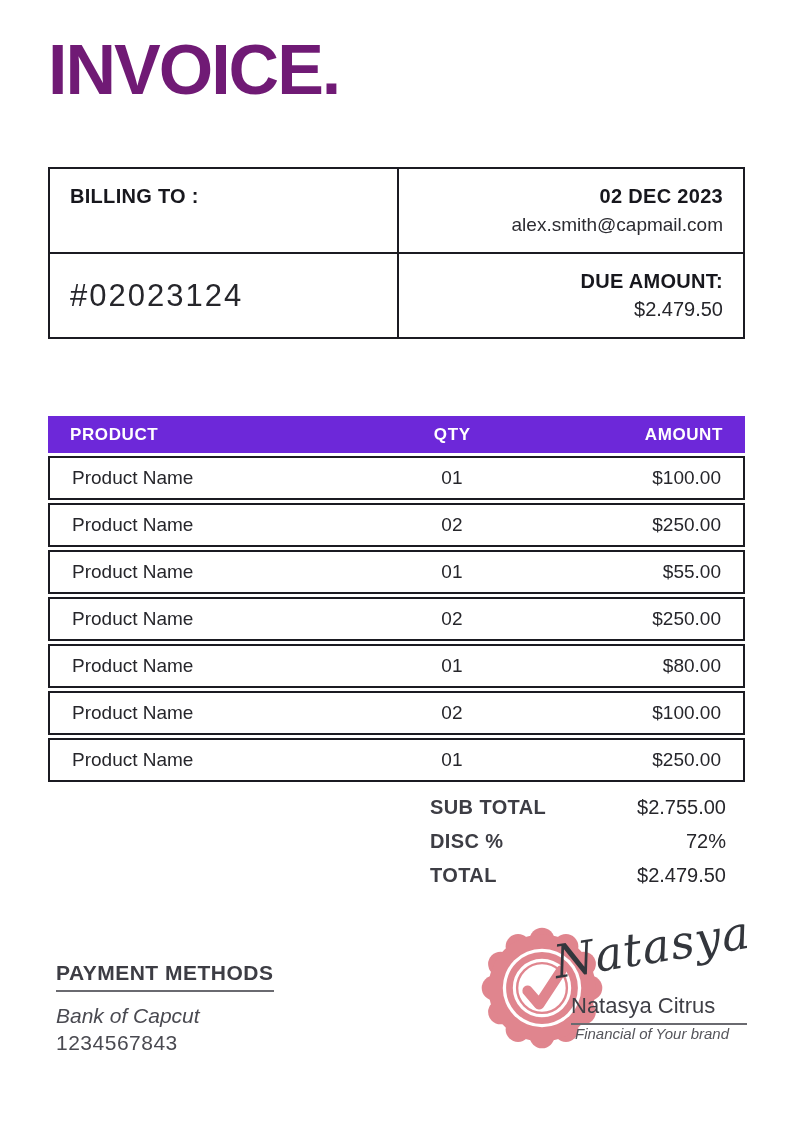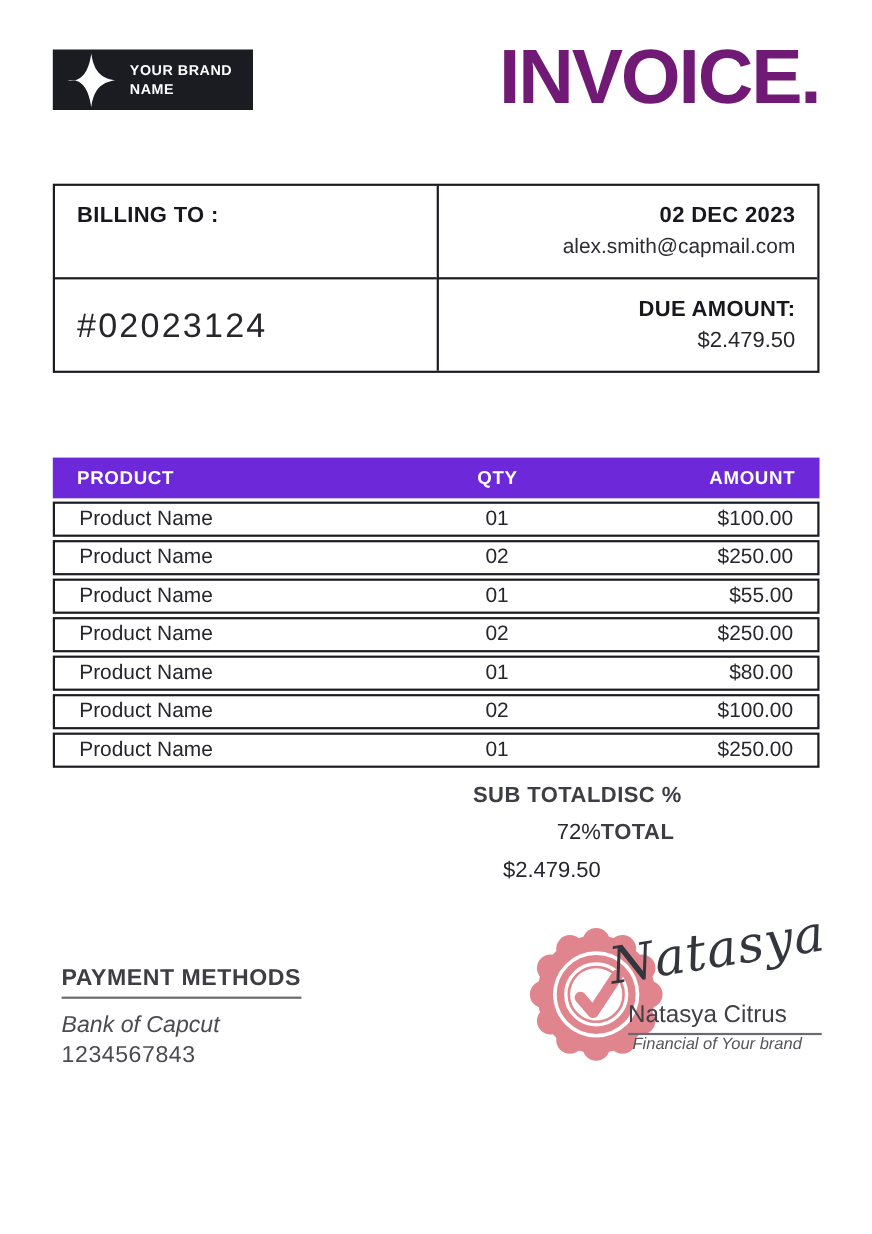--- a/index.html
+++ b/index.html
@@ -49,21 +49,21 @@
   .due-amount { font-size: 20px; margin-top: 5px; color: #26262b; }
 
   
   .products { margin-top: 77px; }
   .thead {
     background: #6d28d9; color: #ffffff; height: 37px;
     display: grid; grid-template-columns: 46% 24% 30%;
     align-items: center; font-weight: bold; font-size: 17px; letter-spacing: 0.6px;
   }
   .trow {
-    border: 2px solid #1b1b22; margin-top: 3px; height: 32px;
+    border: 2px solid #1b1b22; margin-top: 3px; height: 44px;
     display: grid; grid-template-columns: 46% 24% 30%;
     align-items: center; font-size: 19px; color: #26262b;
   }
   .c-product { padding-left: 22px; text-align: left; }
   .c-qty { text-align: center; }
   .c-amount { padding-right: 22px; text-align: right; }
 
   
   .totals {
     margin-top: 14px; margin-left: auto; margin-right: 19px;
@@ -107,31 +107,20 @@
   .footer-brand { font-weight: bold; font-size: 17px; color: #26262c; letter-spacing: 0.4px; }
   .footer-address { font-size: 17px; color: #2c2c32; margin-top: 4px; }
   .footer-site { font-size: 17px; color: #2c2c32; margin-top: 3px; }
 </style>
 </head>
 <body>
 
 <div class="page">
 
   <div class="header">
-    <div class="logo-box">
-      <span class="logo-star">
-        <svg width="46" height="52" viewBox="-32 -36 64 72">
-          <path d="M0,-34 C3,-13 11,-3 30,0 C11,3 3,13 0,34 C-3,13 -11,-3 -30,0 C-11,3 -3,-13 0,-34 Z" fill="#ffffff" transform="scale(1,1)"></path>
-        </svg>
-      </span>
-      <span class="logo-text">
-        <span>YOUR BRAND</span><br>
-        <span>NAME</span>
-      </span>
-    </div>
     <div class="invoice-title">INVOICE.</div>
   </div>
 
   <div class="billing-box">
     <div class="bcell brow1">
       <div class="lbl-bold">BILLING TO :</div>
     </div>
     <div class="bcell brow1 r">
       <div class="lbl-bold">02 DEC 2023</div>
       <div class="billing-email">alex.smith@capmail.com</div>
@@ -184,20 +173,21 @@
     </div>
     <div class="trow">
       <div class="c-product">Product Name</div>
       <div class="c-qty">01</div>
       <div class="c-amount">$250.00</div>
     </div>
   </div>
 
   <div class="totals">
     <div class="tl">SUB TOTAL</div>
+    <div class="tv">$2.755.00</div>
     <div class="tl">DISC %</div>
     <div class="tv">72%</div>
     <div class="tl">TOTAL</div>
     <div class="tv">$2.479.50</div>
   </div>
 
   <div class="bottom-section">
     <div class="payment">
       <div class="payment-heading">PAYMENT METHODS</div>
       <div class="payment-bank">Bank of Capcut</div>

